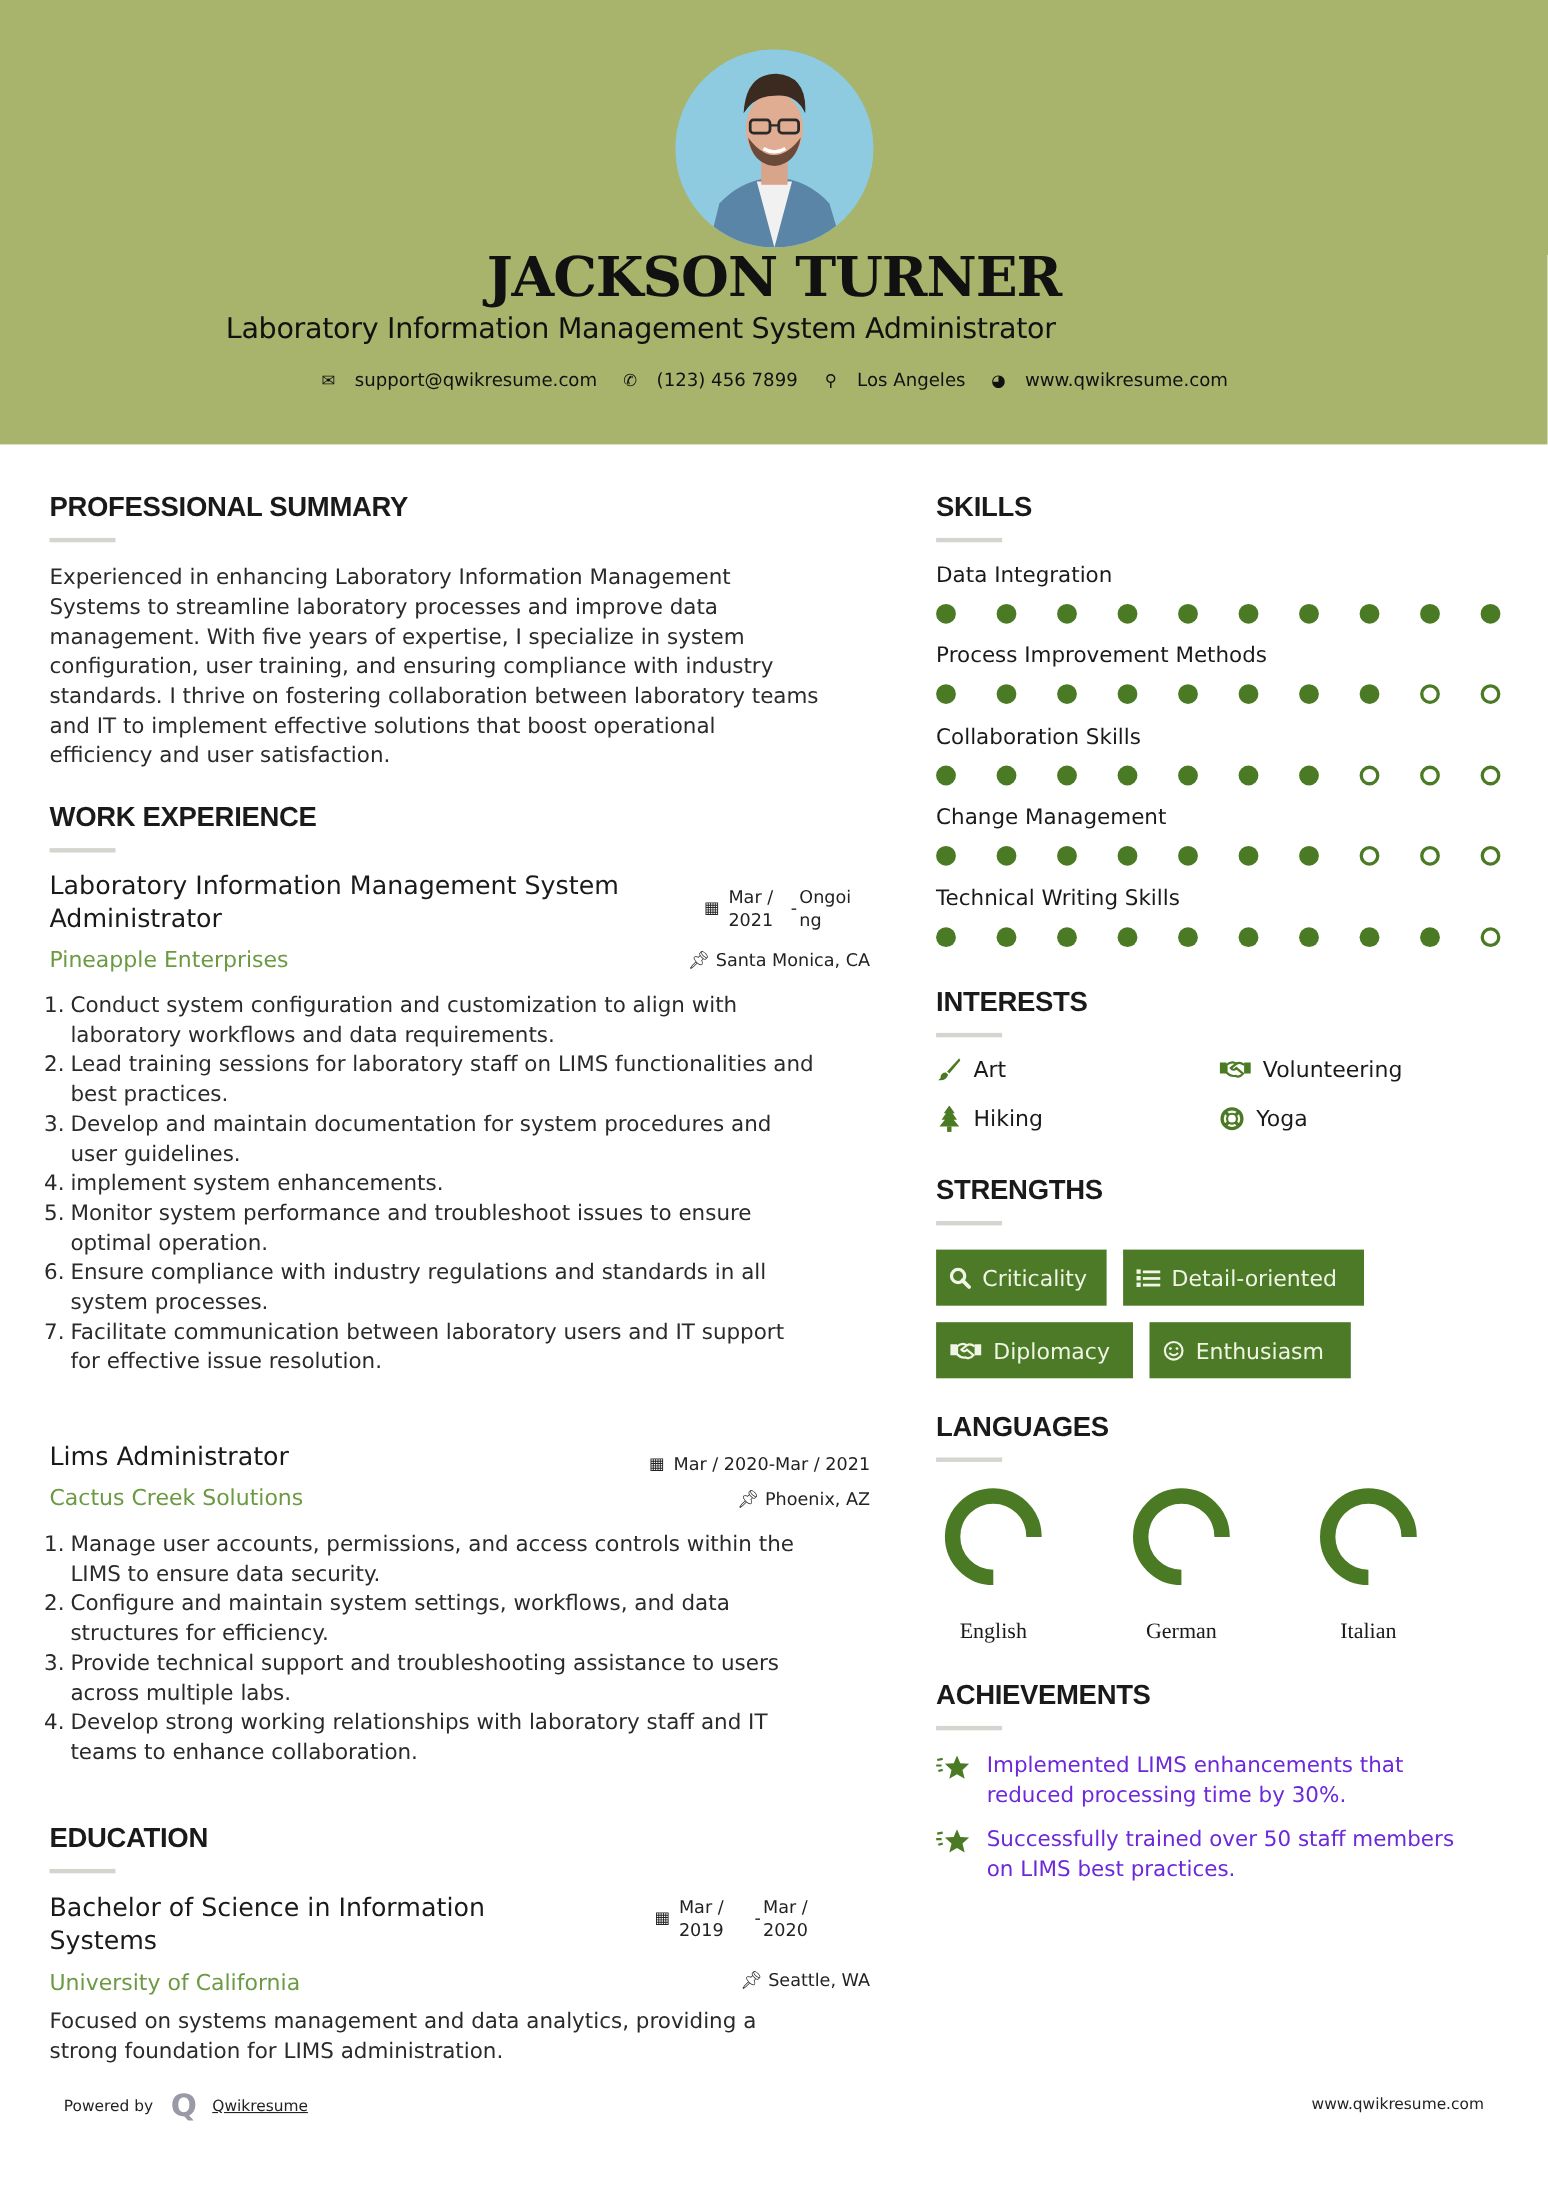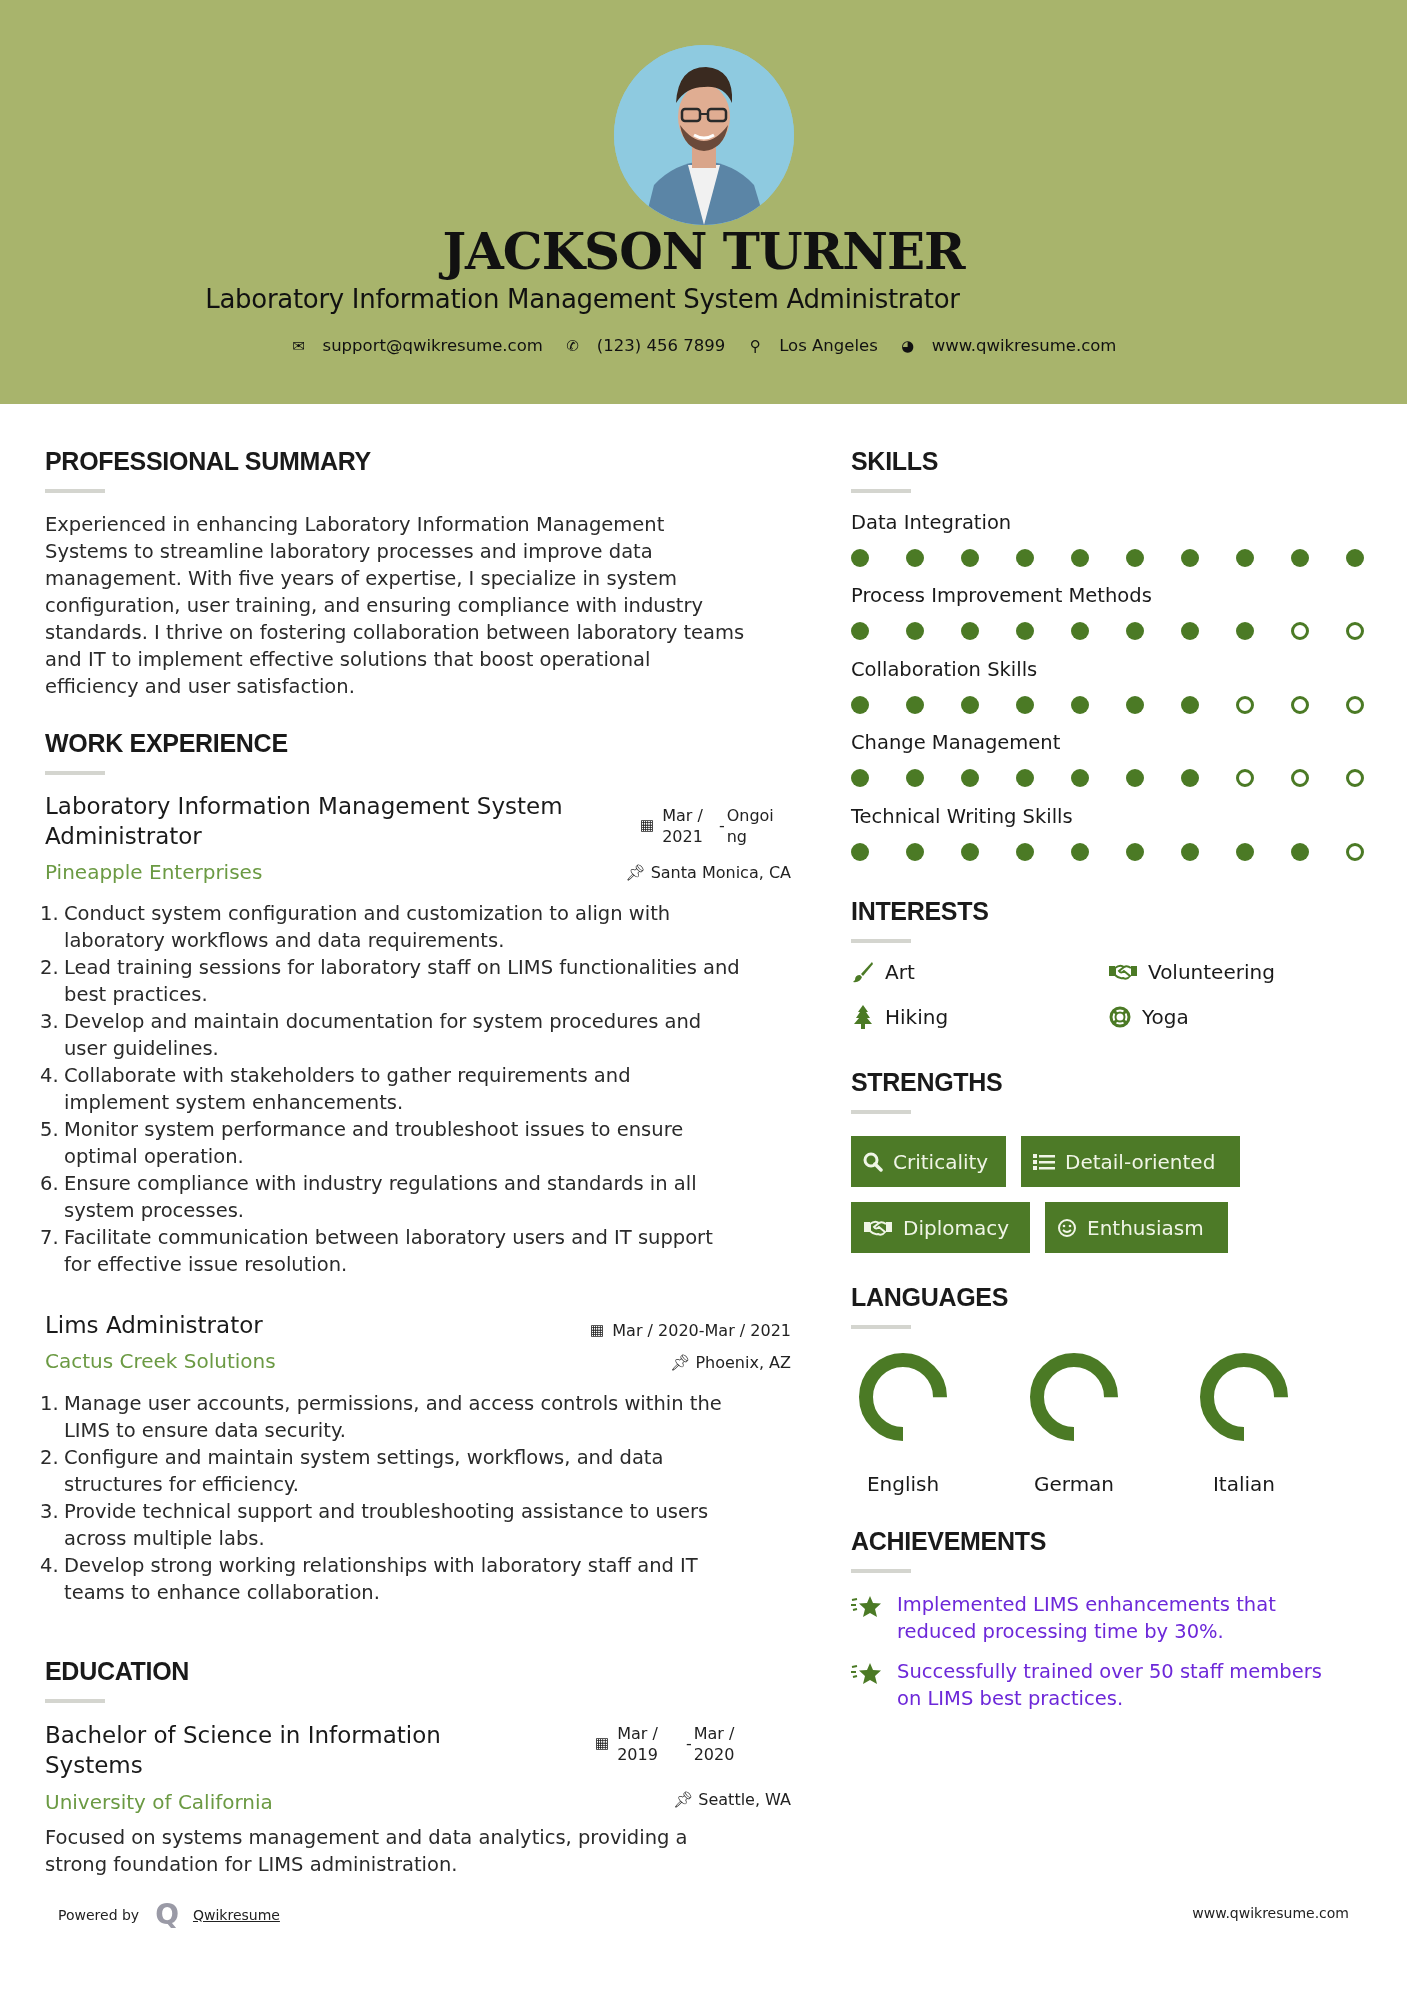--- a/index.html
+++ b/index.html
@@ -34,21 +34,21 @@
   .dot.empty { background: #fff; border: 3px solid #4b7a25; }
 
   .interest { position: absolute; display: flex; align-items: center; font-size: 20px; color: #1a1a1a; }
   .interest .iic { width: 24px; margin-right: 10px; color: #4b7a25; font-size: 20px; display: inline-flex; justify-content: center; }
 
   .badge { position: absolute; height: 51px; background: #4d7a27; color: #f0f5e6; font-size: 20px; display: flex; align-items: center; padding: 0 12px; }
   .badge .bic { margin-right: 10px; font-size: 19px; display: inline-flex; }
 
   .lang { position: absolute; width: 120px; text-align: center; }
   .lang svg { display: block; margin: 0 auto; }
-  .lang .lname { margin-top: 30px; font-size: 20px; color: #1a1a1a; }
+  .lang .lname { margin-top: 30px; font-size: 20px; color: #1a1a1a; font-family: Liberation Serif, serif; }
 
   .ach { position: absolute; display: flex; font-size: 19.5px; line-height: 27px; color: #6d28d9; }
   .ach .aic { width: 32px; margin-right: 14px; color: #4b7a25; padding-top: 2px; }
 
   .footer-left { position: absolute; left: 58px; top: 1898px; display: flex; align-items: center; font-size: 14px; color: #222; }
   .footer-left .q { margin: 0 14px 0 16px; font-size: 28px; color: #9a9aa6; font-weight: bold; font-family: "DejaVu Sans", sans-serif; }
   .footer-left .lnk { text-decoration: underline; }
   .footer-right { position: absolute; right: 58px; top: 1905px; font-size: 14px; color: #222; }
 </style>
 </head>
@@ -139,21 +139,20 @@
       <div>Lead training sessions for laboratory staff on LIMS functionalities and</div>
       <div>best practices.</div>
     </li>
   <li>
       <span class="num">3.</span>
       <div>Develop and maintain documentation for system procedures and</div>
       <div>user guidelines.</div>
     </li>
   <li>
       <span class="num">4.</span>
-      <div>Collaborate with stakeholders to gather requirements and</div>
       <div>implement system enhancements.</div>
     </li>
   <li>
       <span class="num">5.</span>
       <div>Monitor system performance and troubleshoot issues to ensure</div>
       <div>optimal operation.</div>
     </li>
   <li>
       <span class="num">6.</span>
       <div>Ensure compliance with industry regulations and standards in all</div>

